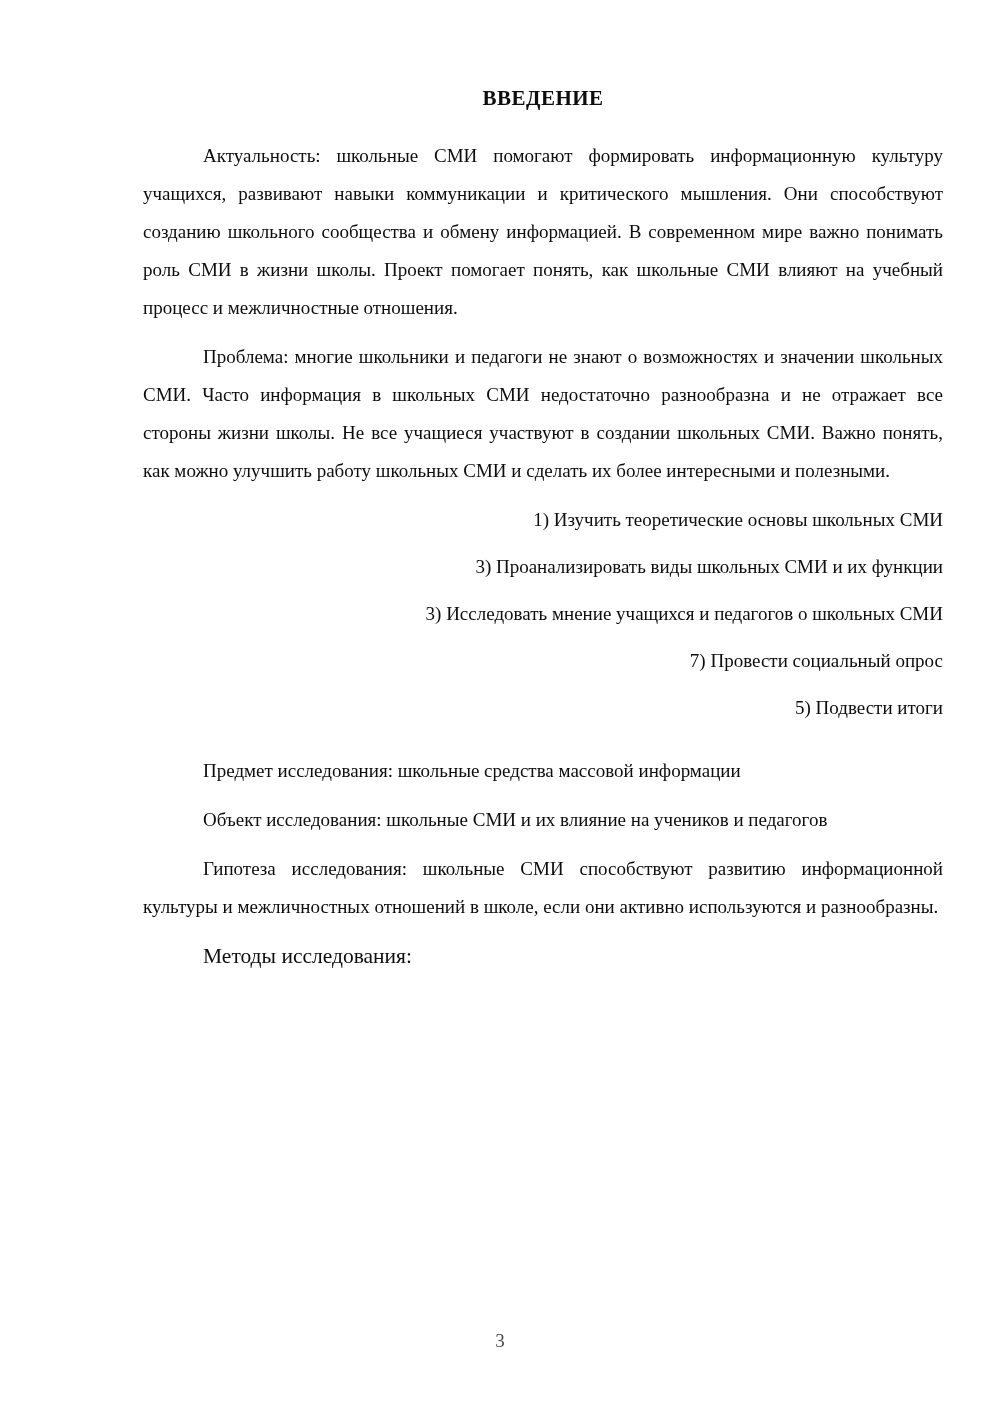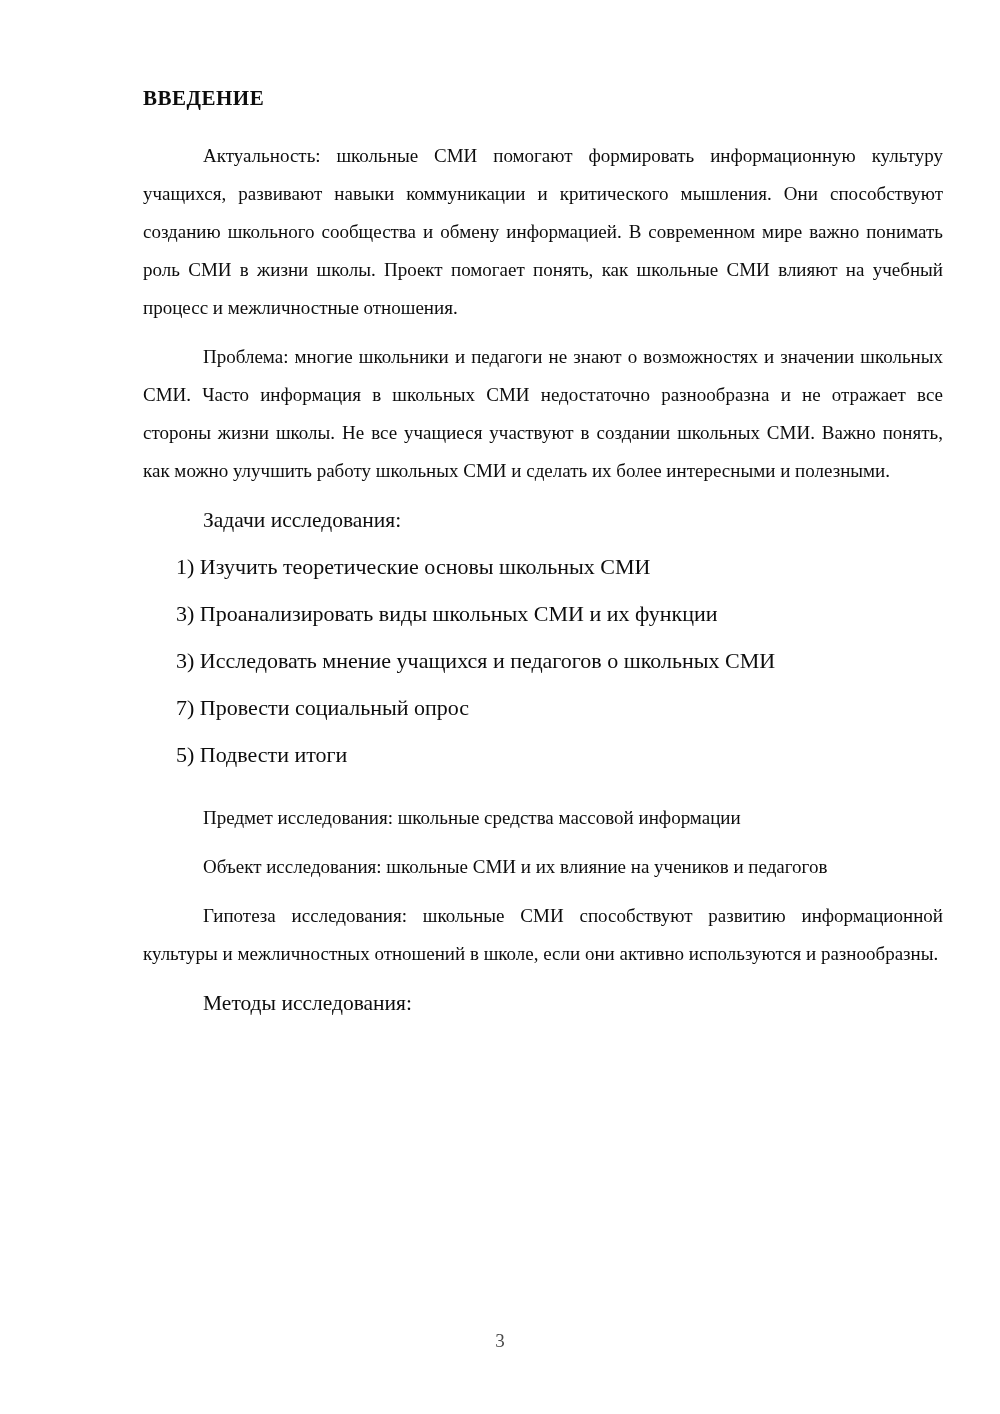--- a/index.html
+++ b/index.html
@@ -20,20 +20,21 @@
   }
   .content {
     position: absolute;
     left: 143px;
     top: 86px;
     width: 800px;
   }
   .doc-title {
     font-size: 21px;
     font-weight: bold;
+    text-align: center;
     letter-spacing: 0.5px;
     margin: 0 0 26px 0;
     line-height: 1.2;
   }
   .para {
     font-size: 19px;
     line-height: 38px;
     text-align: justify;
     text-justify: inter-word;
     text-indent: 60px;
@@ -46,25 +47,25 @@
     text-indent: 60px;
     text-align: left;
     margin: 0 0 9px 0;
   }
   .task-list {
     list-style: none;
     margin: 0 0 9px 0;
     padding: 0;
   }
   .task-list li {
-    font-size: 22px;
+    font-size: 19px;
     line-height: 38px;
     padding-left: 33px;
     margin-bottom: 9px;
-    text-align: left;
+    text-align: right;
     white-space: nowrap;
   }
   .task-list li:last-child {
     margin-bottom: 16px;
   }
   .block-gap {
     height: 9px;
   }
   .page-number {
     position: absolute;
@@ -84,21 +85,20 @@
 
   <div class="content">
 
     <h1 class="doc-title">ВВЕДЕНИЕ</h1>
 
     <p class="para">Актуальность: школьные СМИ помогают формировать информационную культуру учащихся, развивают навыки коммуникации и критического мышления. Они способствуют созданию школьного сообщества и обмену информацией. В современном мире важно понимать роль СМИ в жизни школы. Проект помогает понять, как школьные СМИ влияют на учебный процесс и межличностные отношения.</p>
 
     <p class="para">Проблема: многие школьники и педагоги не знают о возможностях и значении школьных СМИ. Часто информация в школьных СМИ недостаточно разнообразна и не отражает все стороны жизни школы. Не все учащиеся участвуют в создании школьных СМИ. Важно понять, как можно улучшить работу школьных СМИ и сделать их более интересными и полезными.</p>
 
 
-    <p class="subhead">Задачи исследования:</p>
 
     <ul class="task-list">
       <li>1) Изучить теоретические основы школьных СМИ</li>
       <li>3) Проанализировать виды школьных СМИ и их функции</li>
       <li>3) Исследовать мнение учащихся и педагогов о школьных СМИ</li>
       <li>7) Провести социальный опрос</li>
       <li>5) Подвести итоги</li>
     </ul>
 
     <div class="block-gap"></div>

